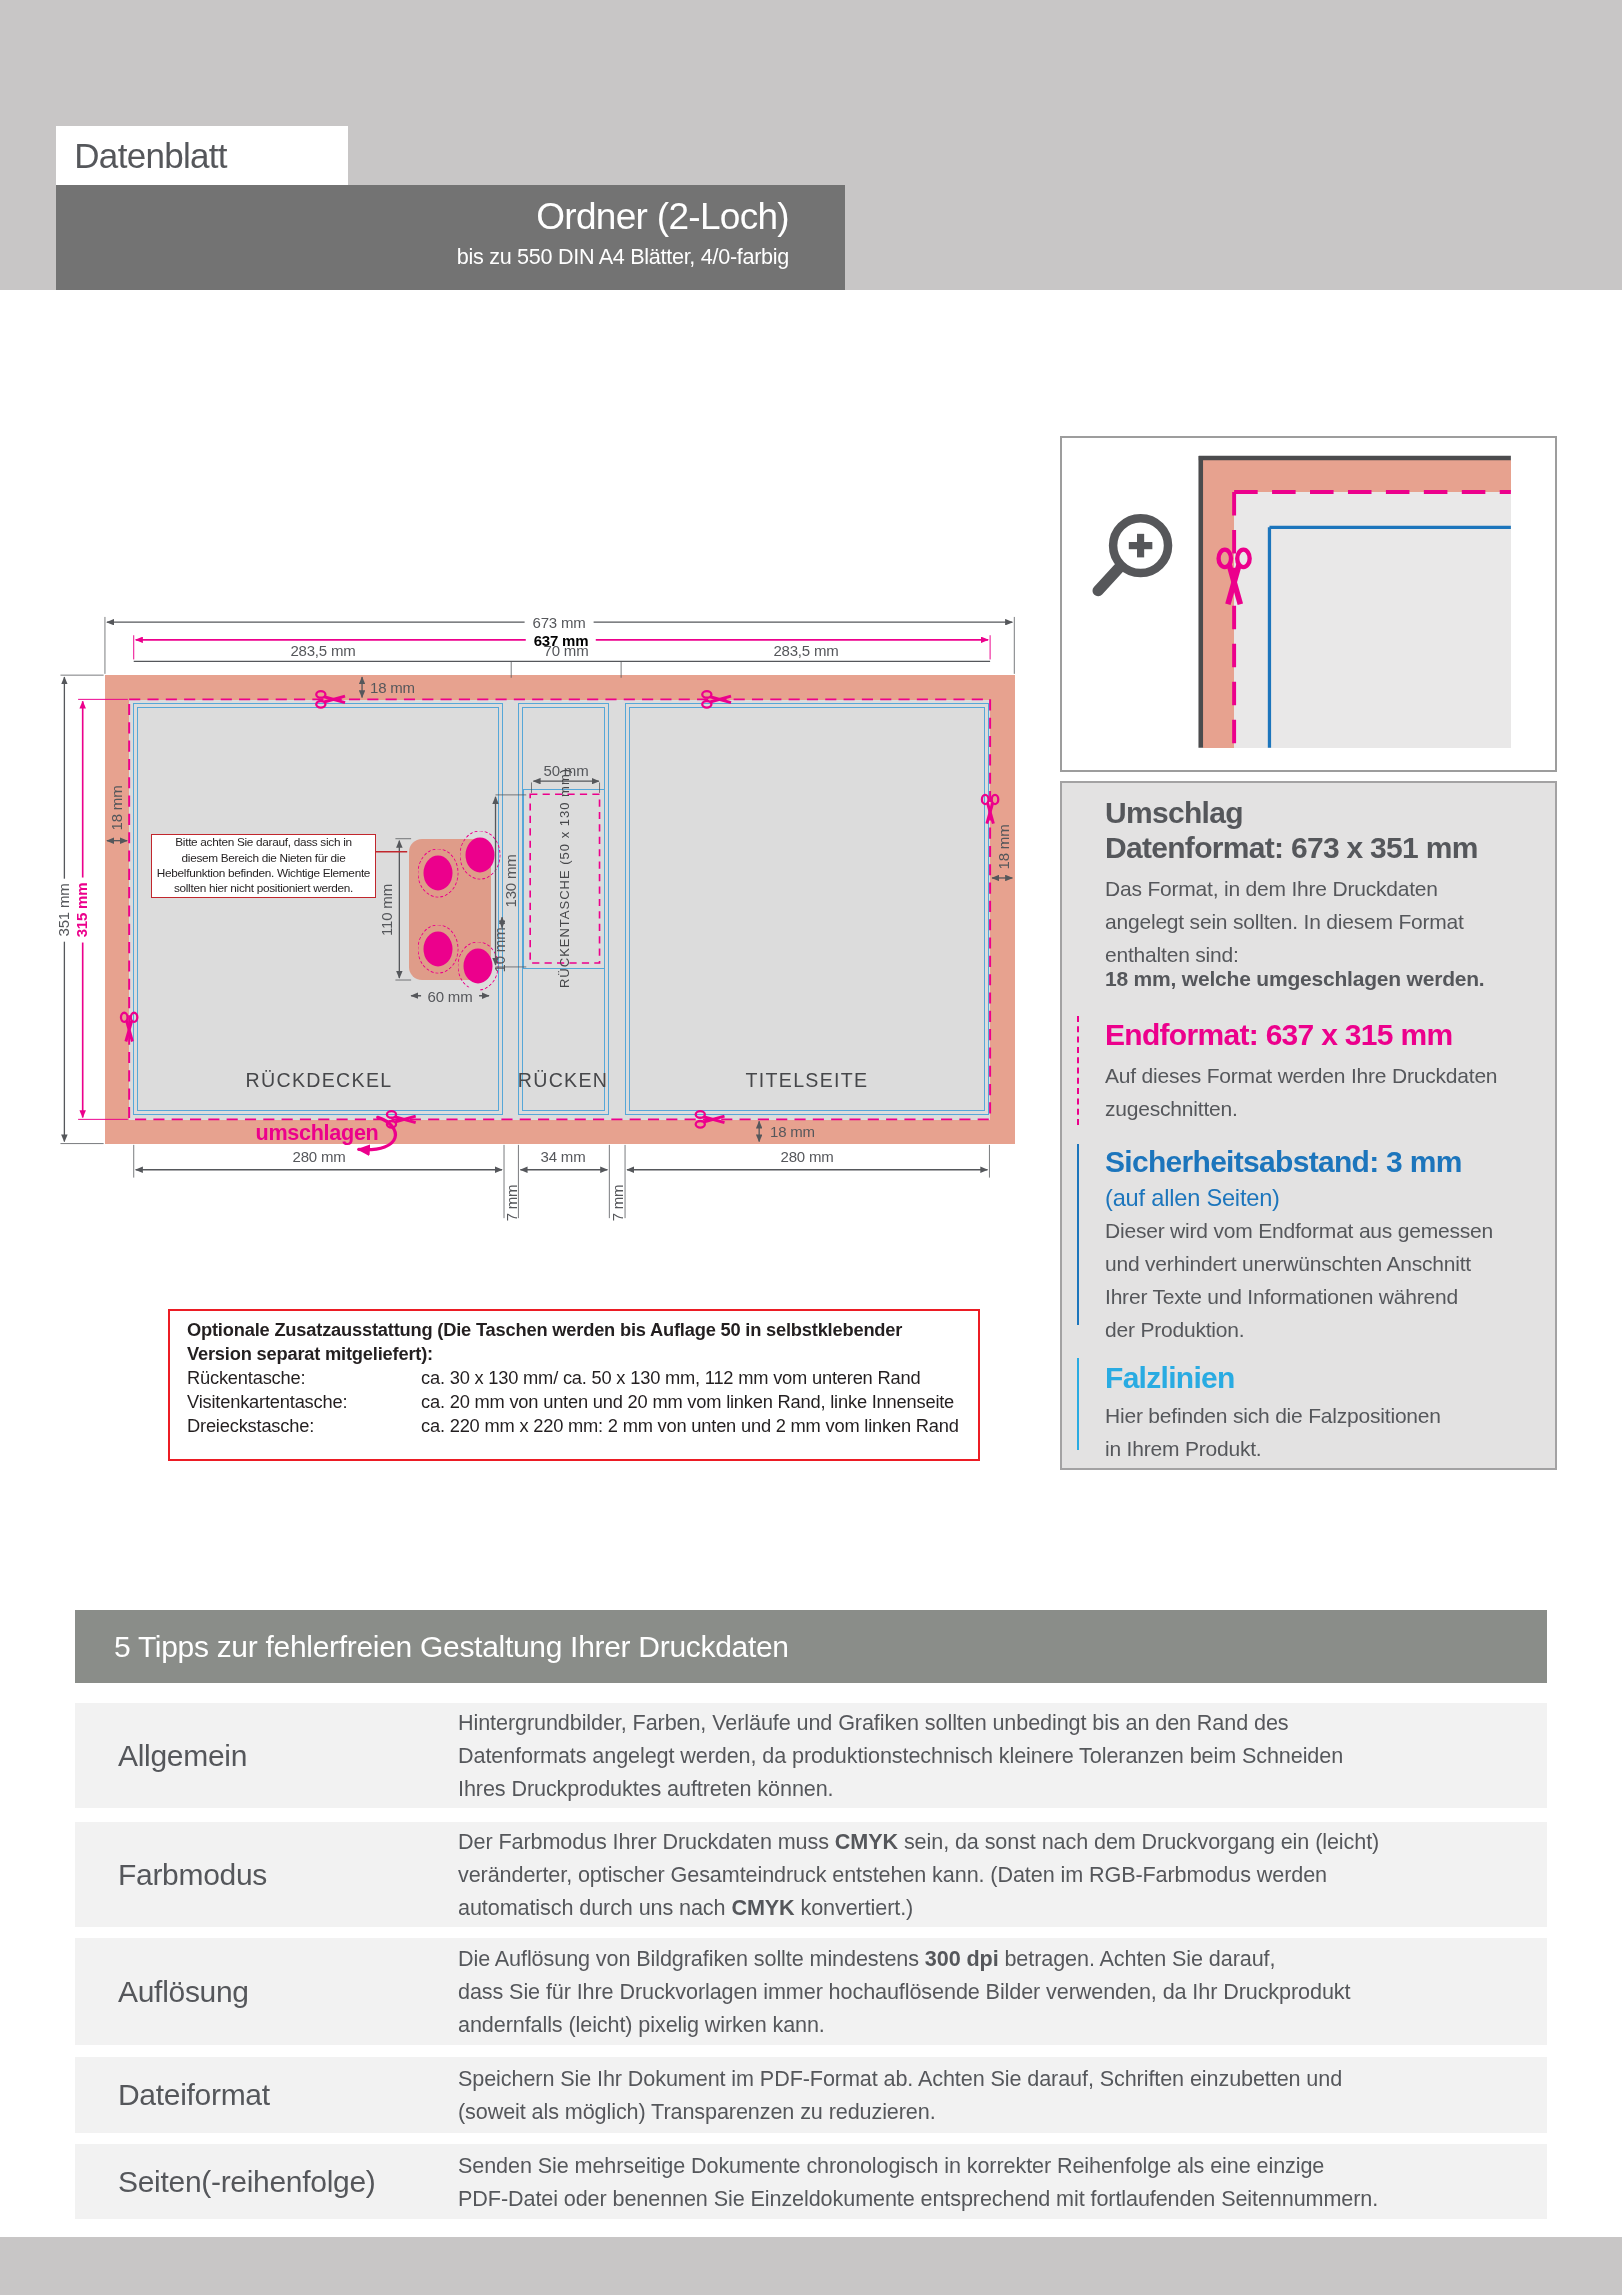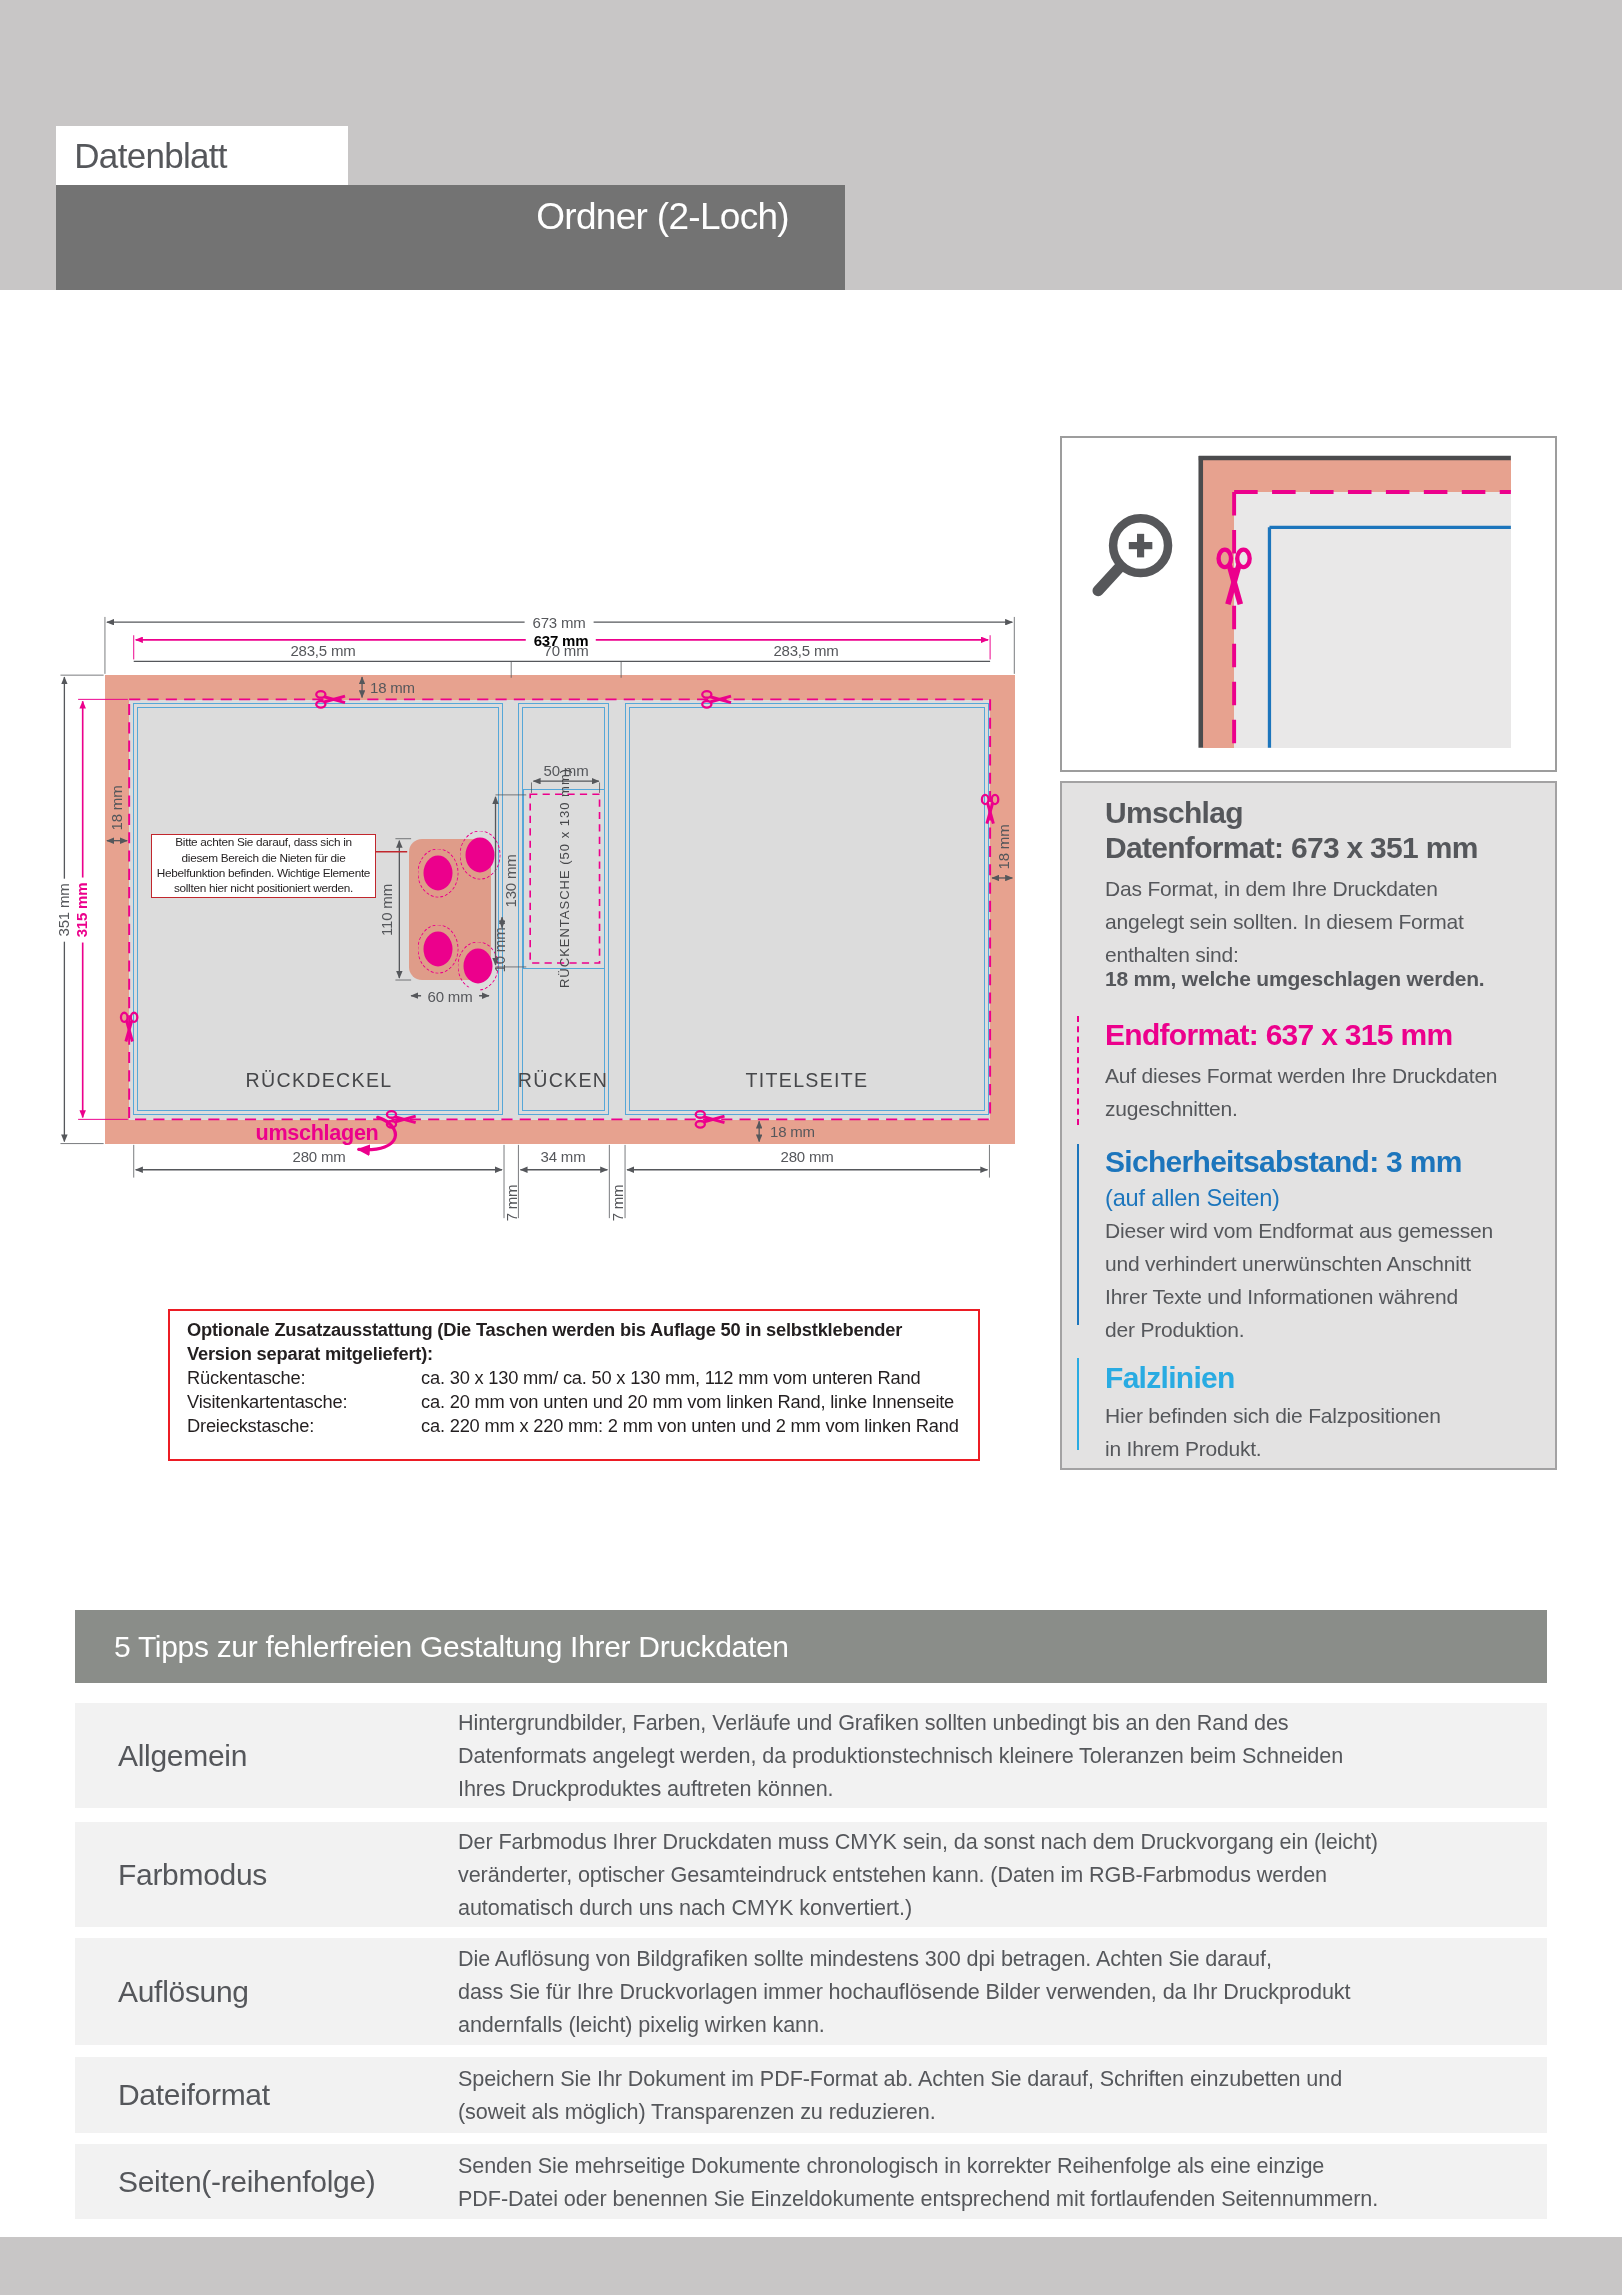--- a/index.html
+++ b/index.html
@@ -65,33 +65,34 @@
     box-sizing:border-box;padding:6.5px 15.7px 0 17px;font-size:18.3px;color:#231F20;letter-spacing:-0.2px;}
   .opt-head{font-weight:bold;line-height:24px;white-space:pre-line;}
   .opt-row{display:flex;line-height:24px;}
   .opt-row .ol{width:234px;flex:none;}
   
   .tips-bar{left:75px;top:1610px;width:1472px;height:73px;background:#8A8D89;display:flex;align-items:center;
     padding-left:39px;box-sizing:border-box;color:#fff;font-size:30px;letter-spacing:-0.3px;}
   .tip-row{position:absolute;left:75px;width:1472px;background:#F2F2F2;display:flex;align-items:center;box-sizing:border-box;}
   .tip-label{width:383px;flex:none;padding-left:43px;box-sizing:border-box;font-size:30px;color:#55575B;letter-spacing:-0.3px;}
   .tip-text{flex:1;font-size:21.6px;line-height:33px;color:#55575B;white-space:pre-line;letter-spacing:-0.1px;padding-right:19.6px;}
-  .tip-text .b{font-weight:normal;}
+  .tip-text .b{font-weight:bold;}
   .footer-band{left:0;top:2237px;width:1623px;height:59px;background:#C8C6C6;}
   .overlay{position:absolute;left:0;top:0;z-index:5;pointer-events:none;}
 </style>
 </head>
 <body>
 
 <div class="abs top-band"></div>
 <div class="abs datenblatt-box">
   <span>Datenblatt</span>
 </div>
 <div class="abs title-bar">
   <div class="title-main">Ordner (2-Loch)</div>
+  <div class="title-sub">bis zu 550 DIN A4 Blätter, 4/0-farbig</div>
 </div>
 
 <div class="abs salmon"></div>
 <div class="abs endformat-bg"></div>
 <div class="abs panel p1">
     <div class="panel-inner"></div>
   </div>
 <div class="abs panel p2">
     <div class="panel-inner"></div>
   </div>

